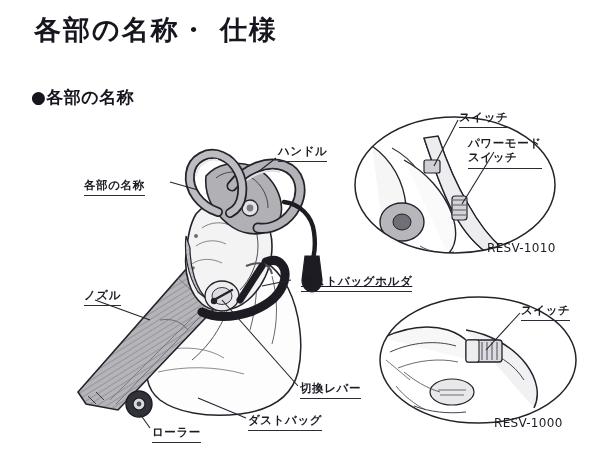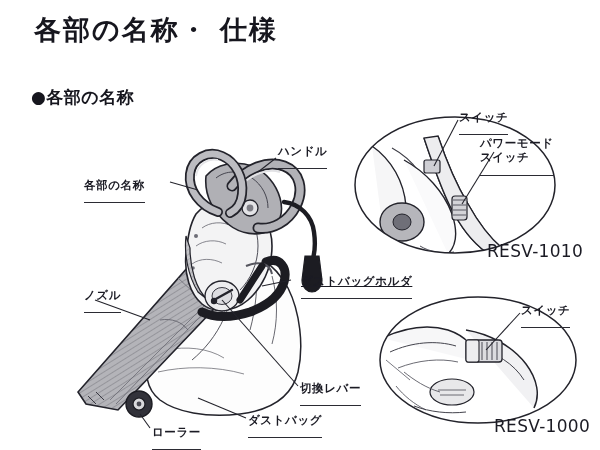--- a/index.html
+++ b/index.html
@@ -47,31 +47,31 @@
     font-size: 11.5px;
     font-weight: 700;
     letter-spacing: 0.6px;
     color: #1b1b24;
     white-space: nowrap;
     line-height: 1.25;
   }
   .label .ul {
     display: block;
     border-bottom: 1.1px solid #2b2b33;
-    padding-bottom: 10px;
+    padding-bottom: 3px;
   }
   .label .sub {
     display: block;
     font-size: 11.5px;
     letter-spacing: 0.2px;
     padding-top: 1px;
   }
   .model {
     position: absolute;
-    font-size: 17px;
+    font-size: 12px;
     font-weight: 400;
     letter-spacing: 0.3px;
     color: #1b1b24;
     white-space: nowrap;
   }
 
   
   #art {
     position: absolute;
     left: 0;
@@ -293,21 +293,21 @@
   </div>
 
   <div class="label" style="left:152px; top:425px;">
     <span class="ul">ローラー</span>
   </div>
 
   <div class="label" style="left:459px; top:110px;">
     <span class="ul">スイッチ</span>
   </div>
 
-  <div class="label" style="left:480px; top:136px;">
+  <div class="label" style="left:468px; top:136px;">
     <span>パワーモード</span>
     <span class="ul">スイッチ</span>
   </div>
 
   <div class="model" style="left:487px; top:241px;">RESV-1010</div>
 
   <div class="label" style="left:521px; top:303px;">
     <span class="ul">スイッチ</span>
   </div>
 

